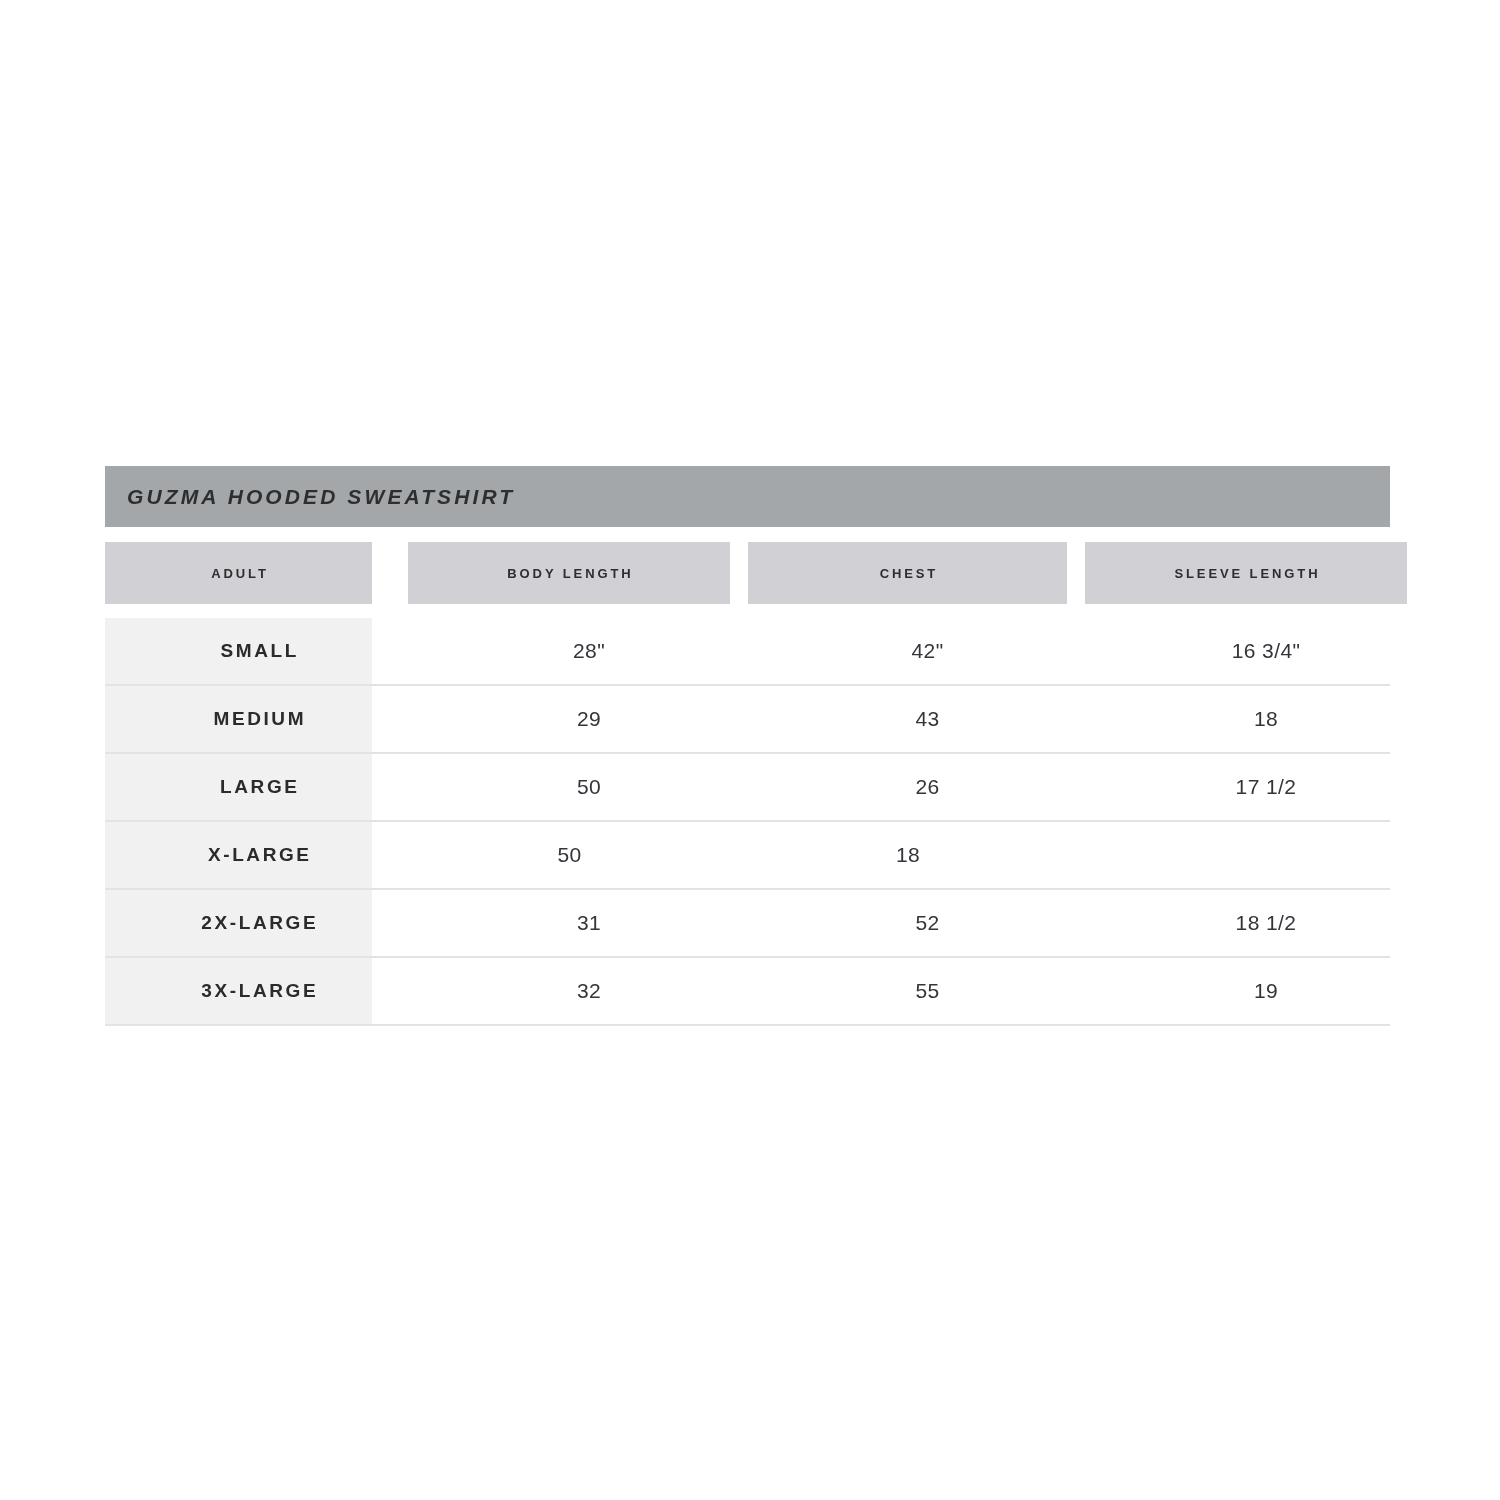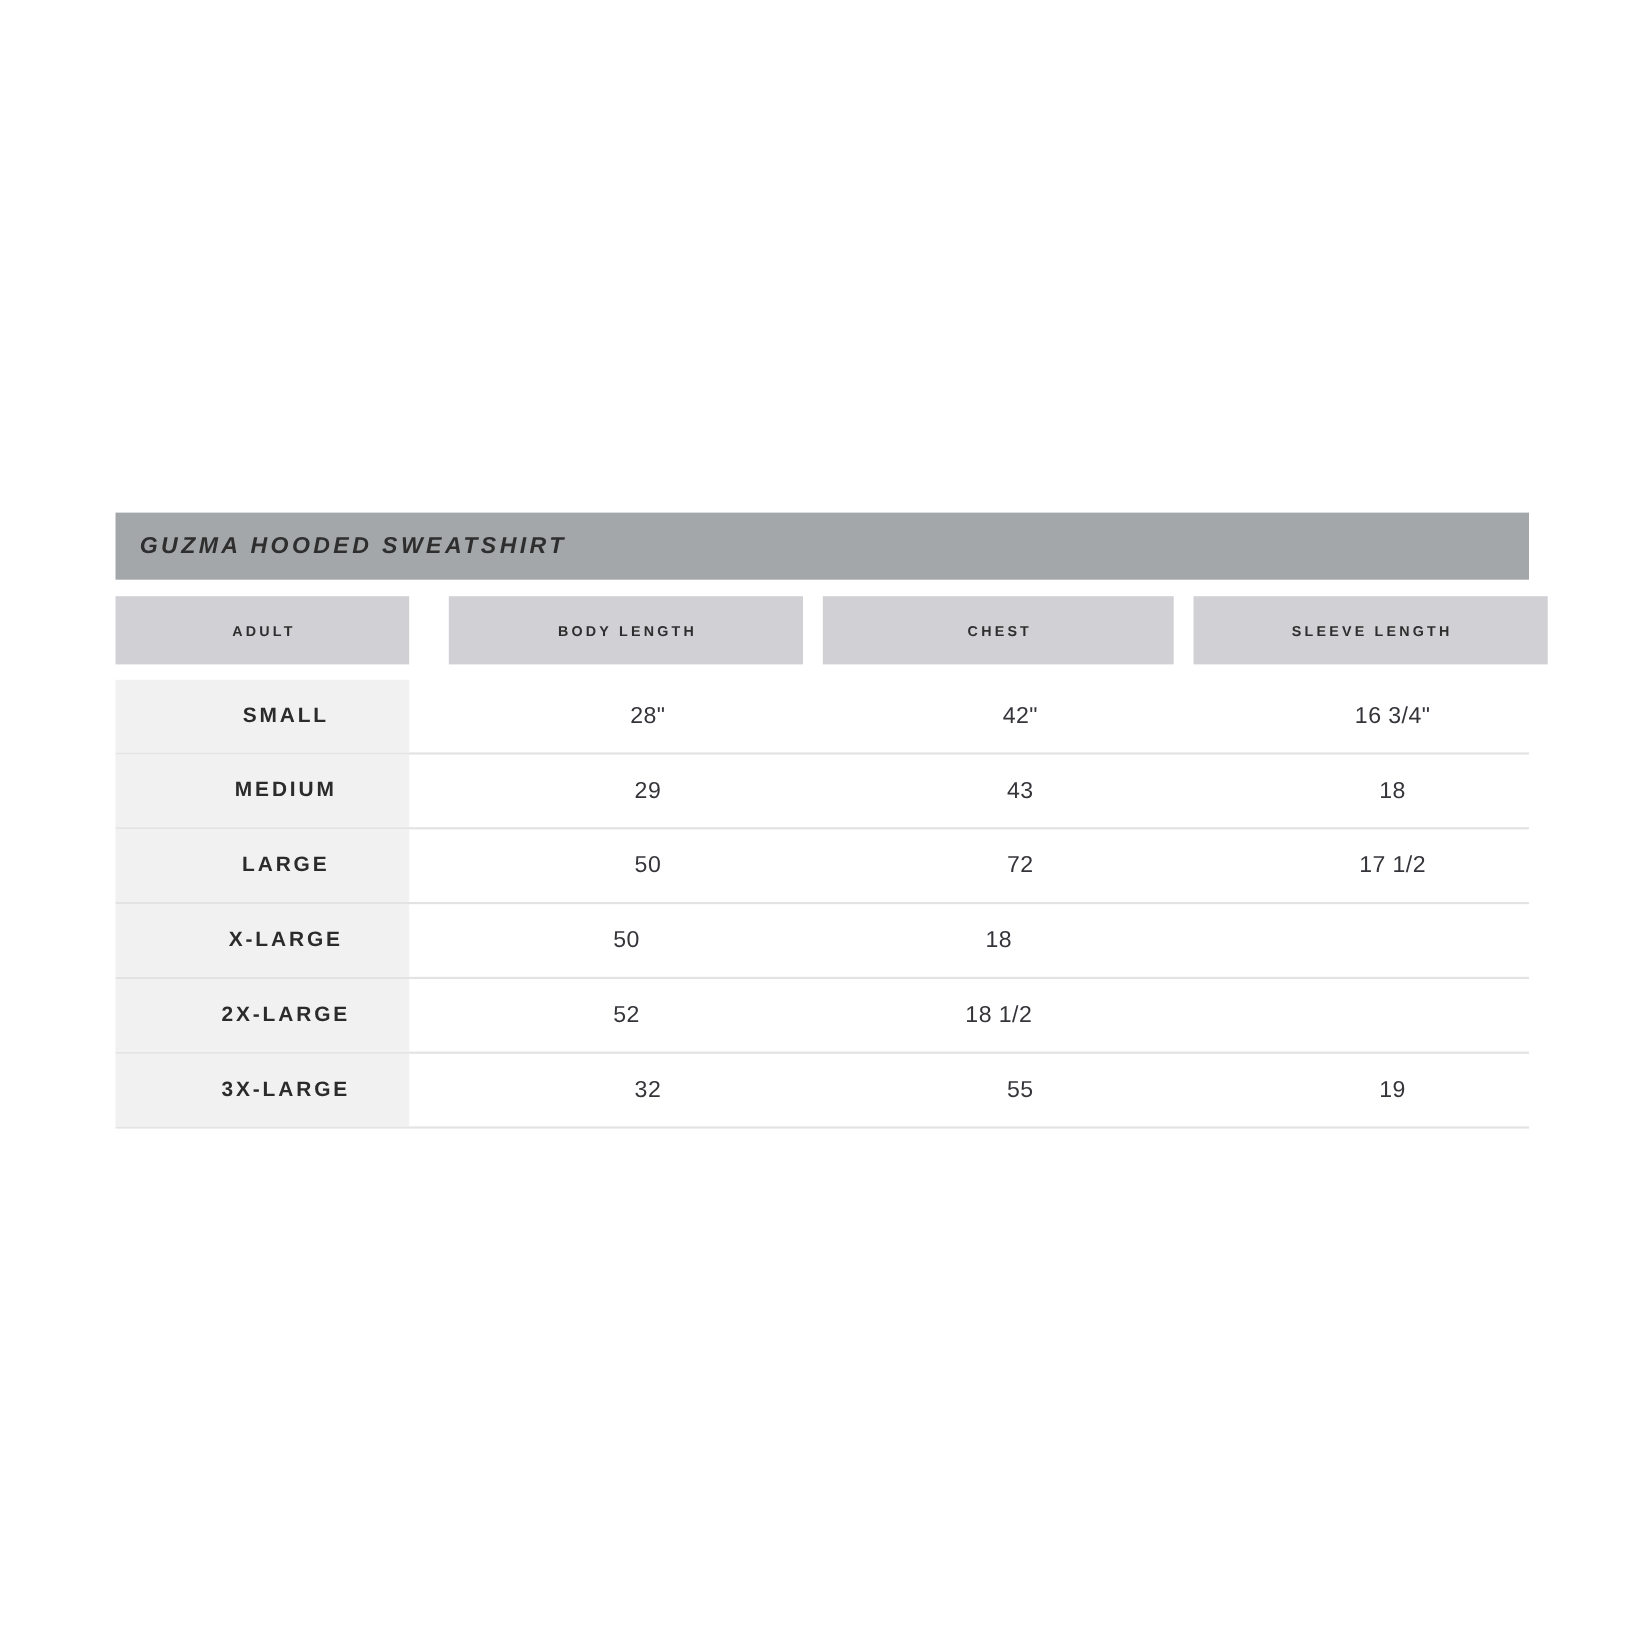--- a/index.html
+++ b/index.html
@@ -169,21 +169,21 @@
     </div>
 
     <div class="chart-row">
       <div class="body-cell size-cell col-0">
         <span class="size-label">LARGE</span>
       </div>
       <div class="body-cell col-1">
         <span class="value-label">50</span>
       </div>
       <div class="body-cell col-2">
-        <span class="value-label">72</span>
+        <span class="value-label">26</span>
       </div>
       <div class="body-cell col-3">
         <span class="value-label">17 1/2</span>
       </div>
     </div>
 
     <div class="chart-row">
       <div class="body-cell size-cell col-0">
         <span class="size-label">X-LARGE</span>
       </div>
@@ -191,20 +191,23 @@
         <span class="value-label">50</span>
       </div>
       <div class="body-cell col-3">
         <span class="value-label">18</span>
       </div>
     </div>
 
     <div class="chart-row">
       <div class="body-cell size-cell col-0">
         <span class="size-label">2X-LARGE</span>
+      </div>
+      <div class="body-cell col-1">
+        <span class="value-label">31</span>
       </div>
       <div class="body-cell col-2">
         <span class="value-label">52</span>
       </div>
       <div class="body-cell col-3">
         <span class="value-label">18 1/2</span>
       </div>
     </div>
 
     <div class="chart-row">

